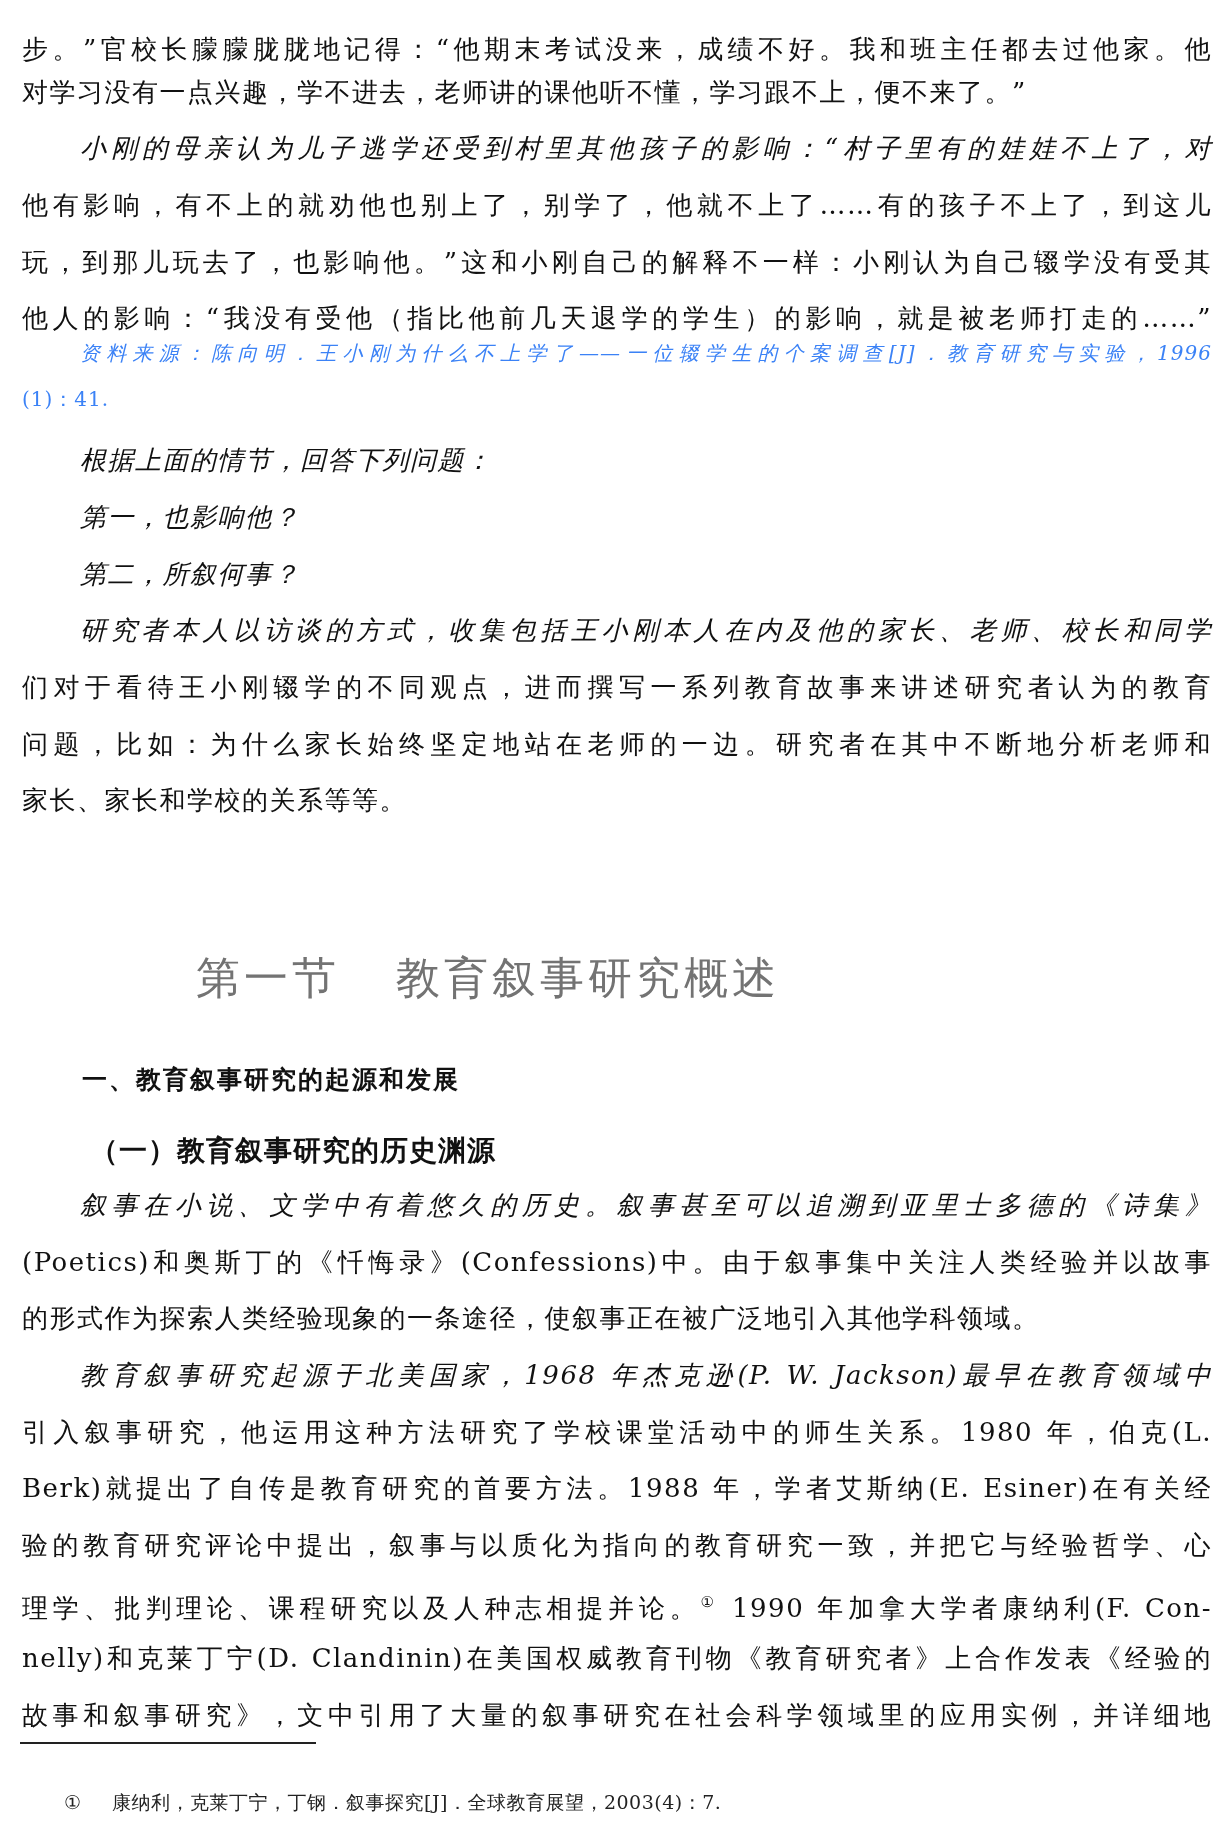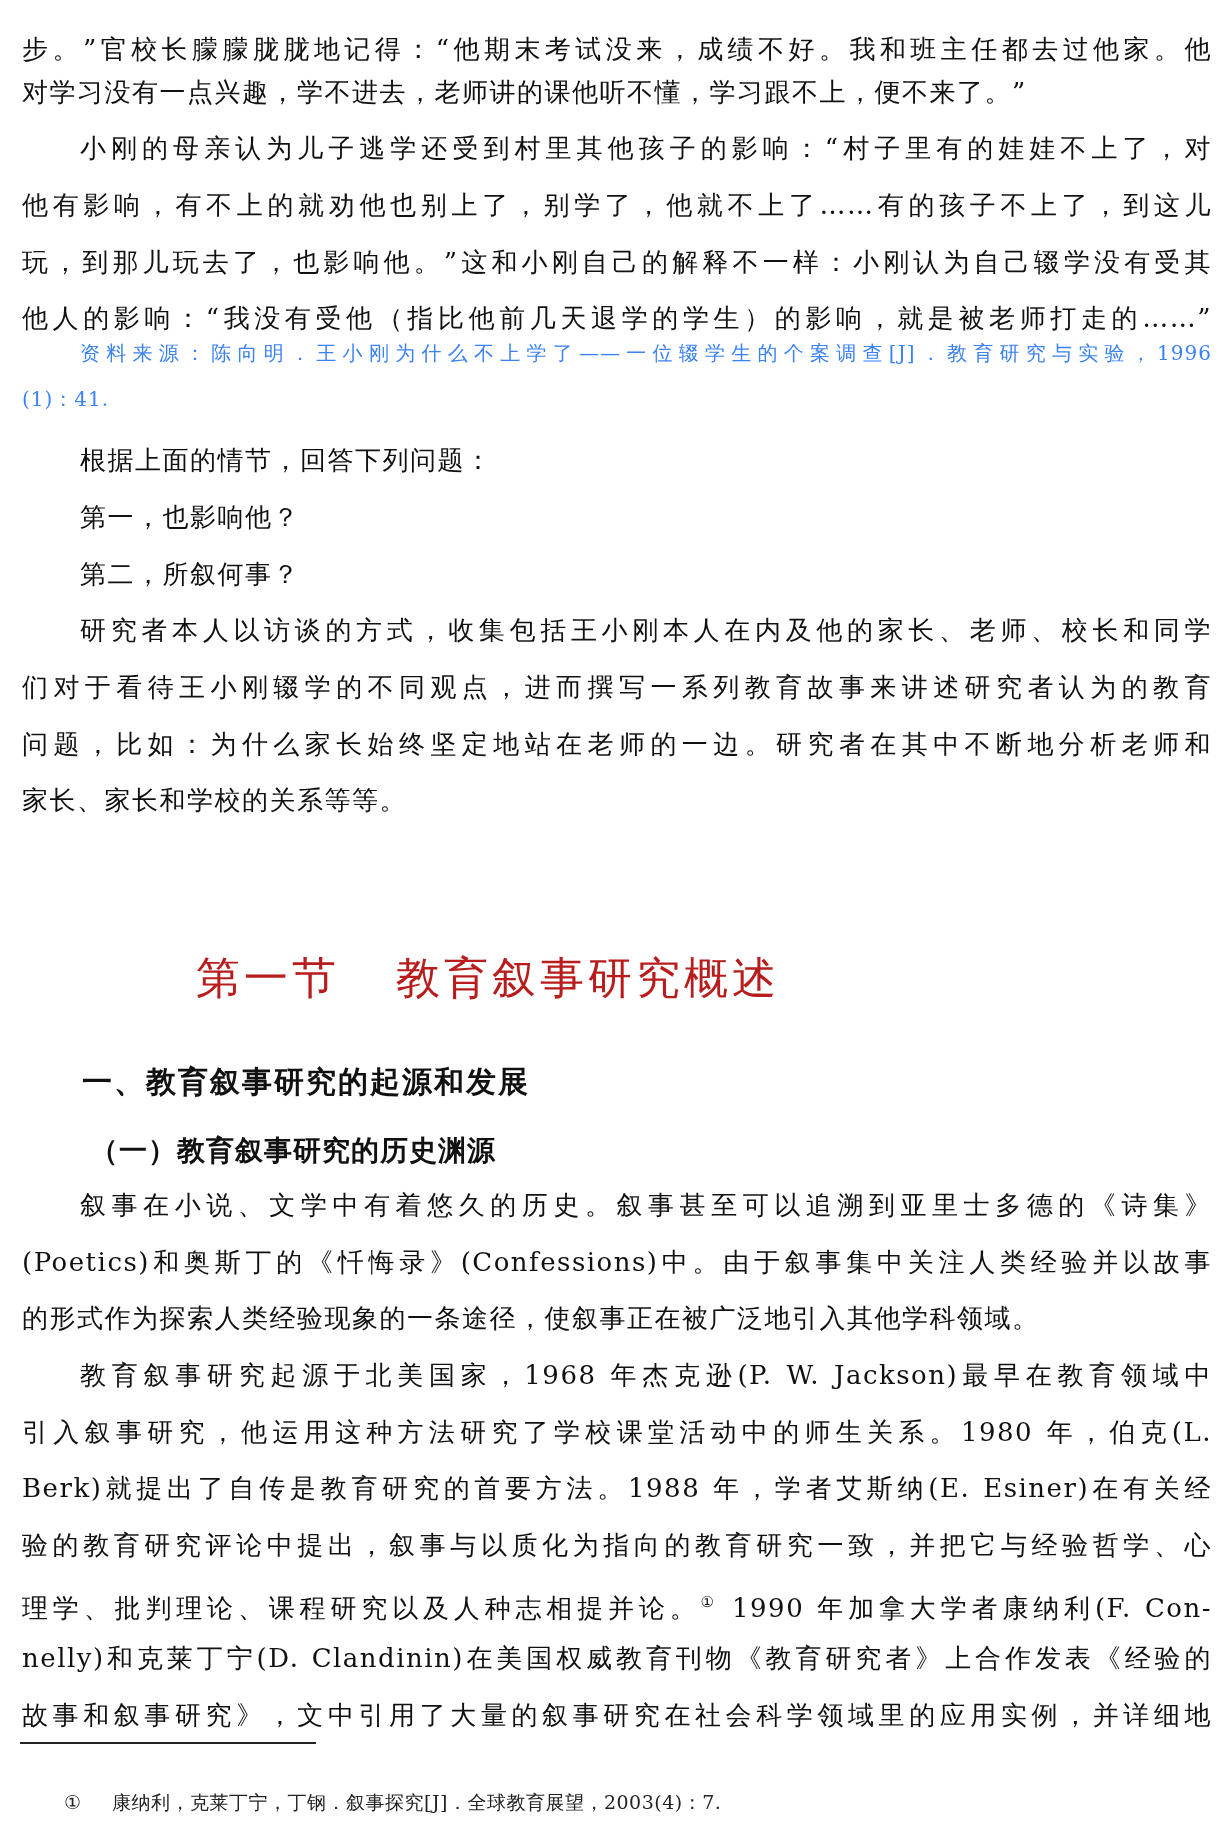--- a/index.html
+++ b/index.html
@@ -6,33 +6,33 @@
   body {
     width: 1226px; height: 1825px; position: relative; overflow: hidden;
     font-family: "DejaVu Serif", "Liberation Serif", serif;
     color: #111111;
   }
   .line {
     position: absolute; left: 22px; width: 1190px;
     font-size: 26px; line-height: 34px; white-space: nowrap;
     letter-spacing: 1.5px;
   }
-  .indent { left: 80px; width: 1132px; }
+  .indent { left: 80px; width: 1132px; font-style: italic; }
   .justify { text-align: justify; text-align-last: justify; }
   .cite { font-size: 20px; letter-spacing: 1px; color: #3b82f6; }
   .section-title {
     position: absolute; left: 0; width: 976px; top: 950px;
     text-align: center; font-size: 44px; line-height: 56px;
-    letter-spacing: 4px; color: #b91c1c;
+    letter-spacing: 4px; color: #737373;
   }
   .section-title .gap { display: inline-block; width: 56px; }
   .h1 {
     position: absolute; left: 82px; top: 1062px;
-    font-family: Liberation Sans, sans-serif;
-    font-weight: bold; font-size: 30px; line-height: 40px; letter-spacing: 2px; text-align: center;
+    font-family: Liberation Mono, monospace;
+    font-weight: bold; font-size: 25px; line-height: 40px; letter-spacing: 2px; text-align: center;
   }
   .h2 {
     position: absolute; left: 90px; top: 1135px;
     font-family: "DejaVu Sans", "Liberation Sans", sans-serif;
     font-weight: bold; font-size: 28px; line-height: 32px; letter-spacing: 1px;
   }
   .rule {
     position: absolute; left: 20px; top: 1742px; width: 296px; height: 2px; background: #222;
   }
   .footnote {

